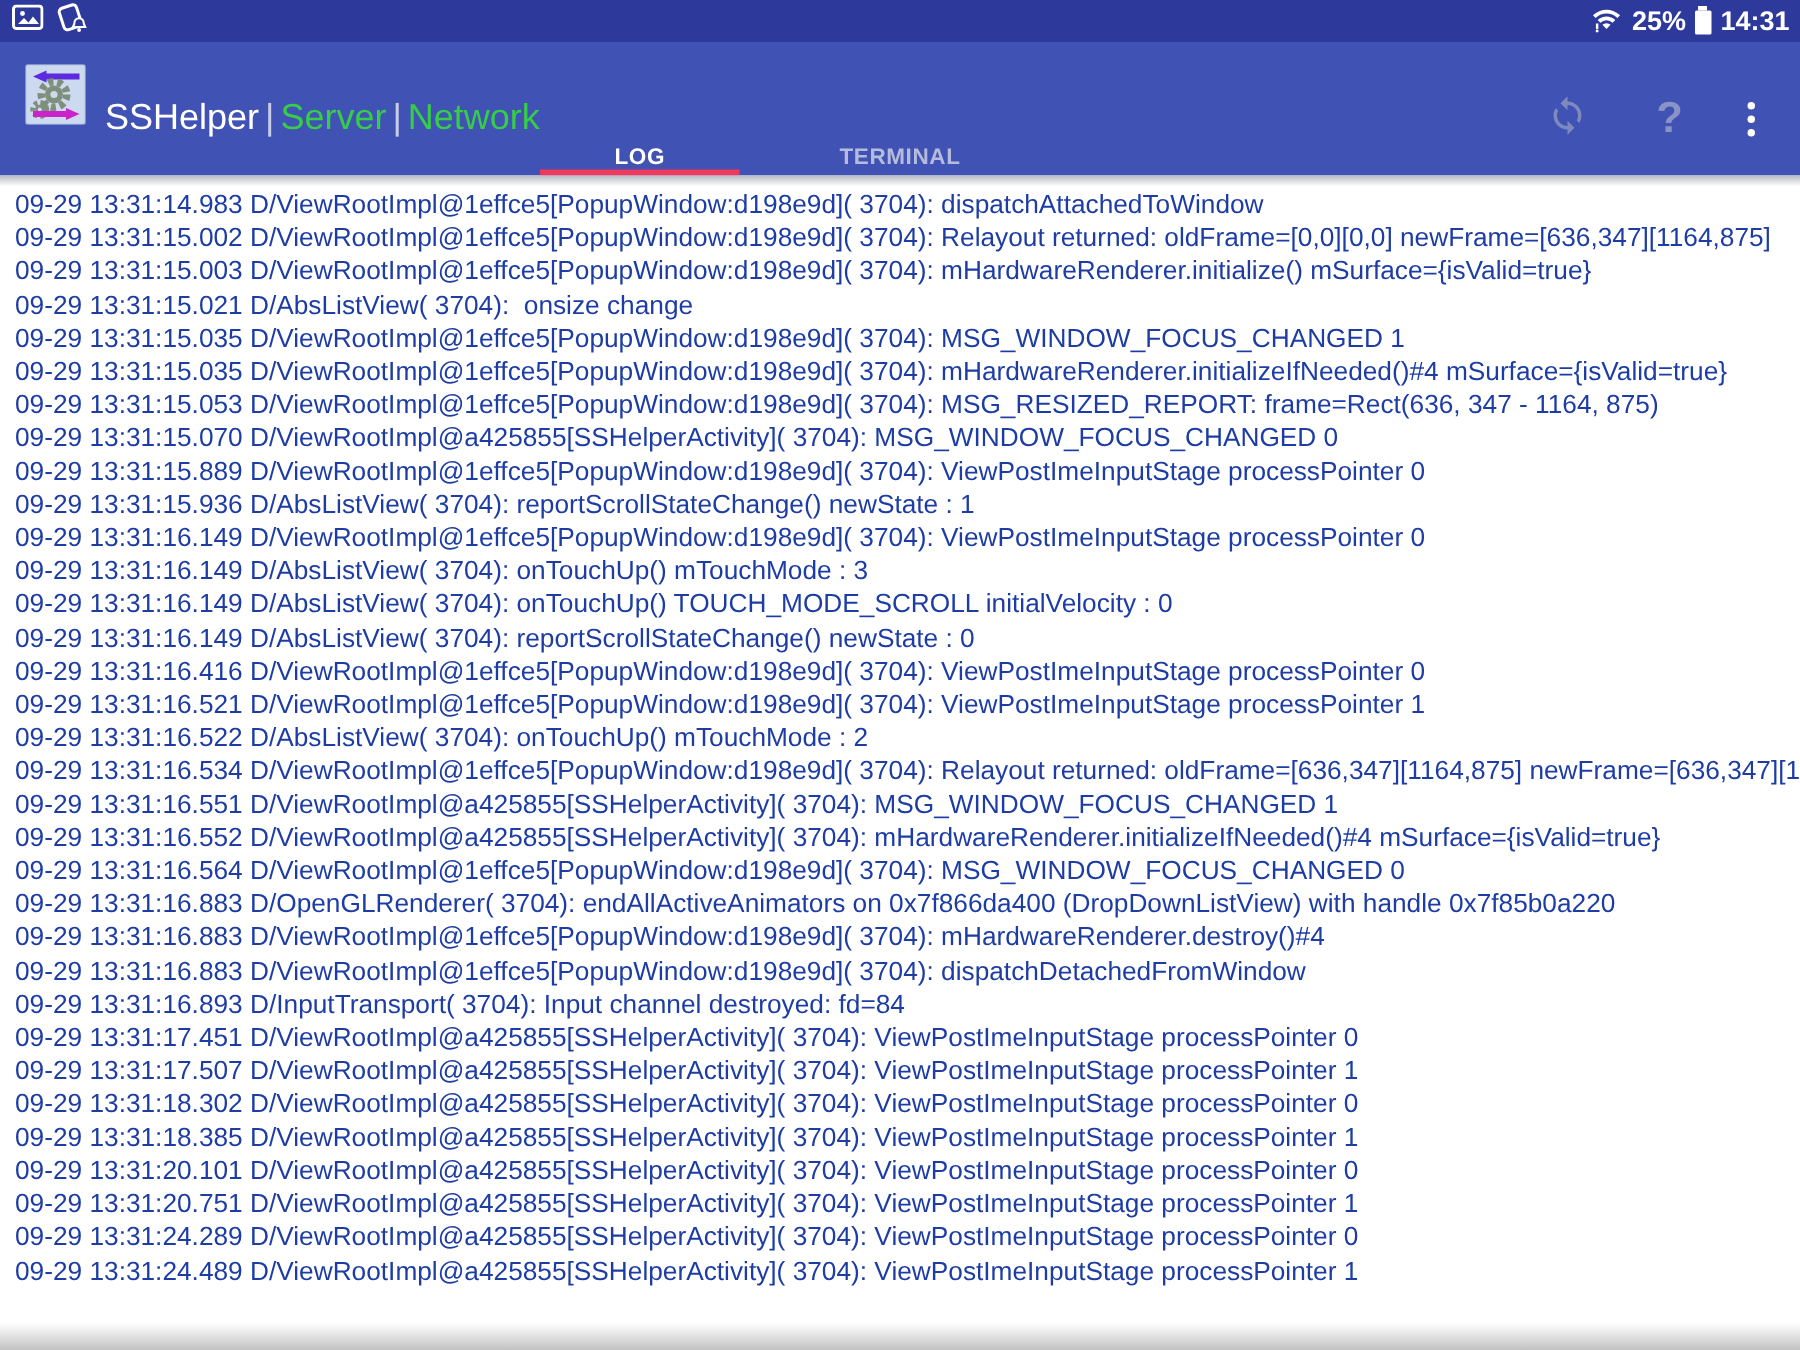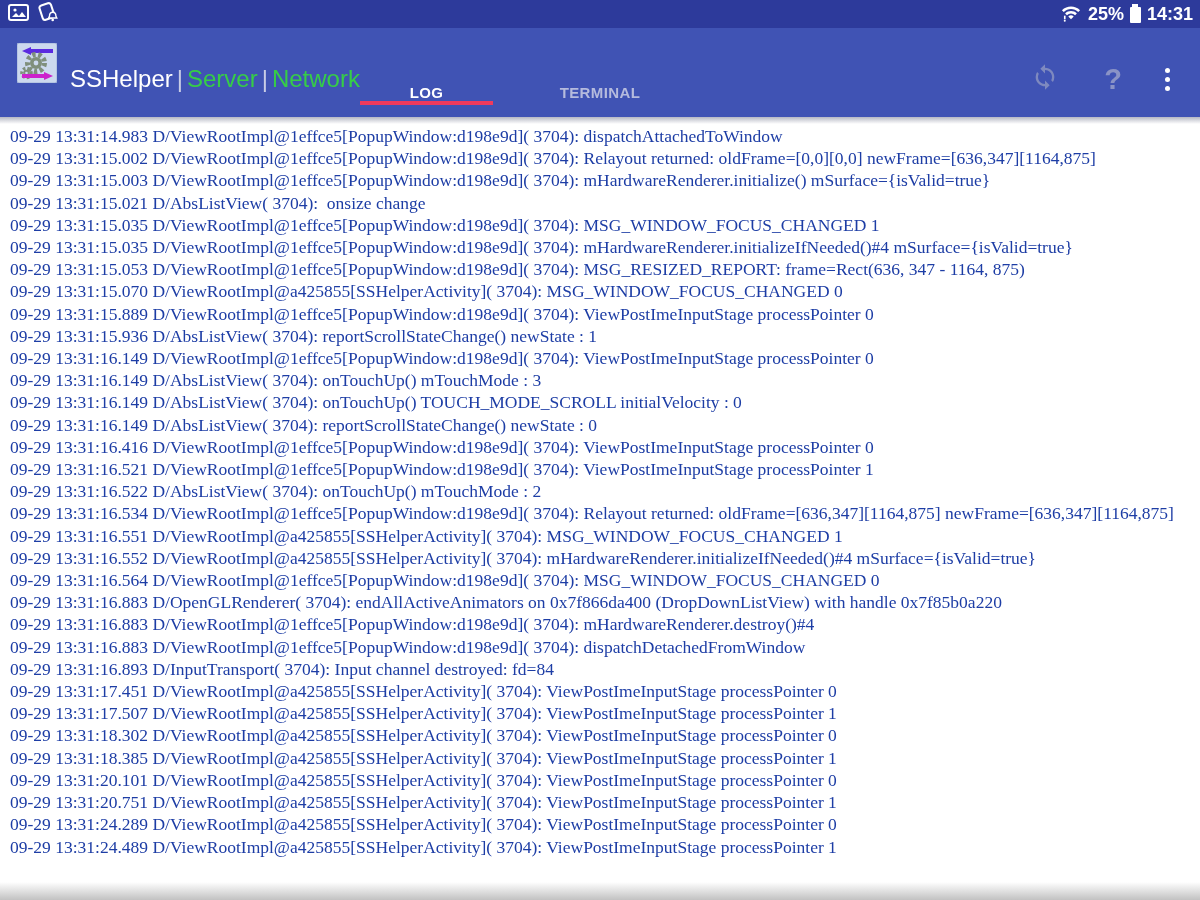--- a/index.html
+++ b/index.html
@@ -21,32 +21,32 @@
   .title .sep{color:#c9cde6;margin:0 4px;}
   .title .green{color:#36cd47;}
   .action{position:absolute;top:36px;width:34px;height:30px;display:flex;align-items:center;
           justify-content:center;cursor:pointer;}
   .act-refresh{left:1028px;}
   .act-help{left:1096px;color:#8a93c6;font-size:29px;font-weight:bold;font-family:"Liberation Sans",sans-serif;}
   .act-menu{left:1150px;flex-direction:column;gap:4px;}
   .act-menu i{width:5px;height:5px;border-radius:50%;background:#fff;display:block;}
 
   
-  .tab-bar{position:absolute;left:360px;bottom:12px;width:480px;height:26px;display:flex;}
+  .tab-bar{position:absolute;left:360px;bottom:0;width:480px;height:26px;display:flex;}
   .tab{position:relative;height:100%;display:flex;align-items:center;justify-content:center;
        font-size:15px;font-weight:bold;letter-spacing:.4px;color:#b5bbdd;cursor:pointer;}
   .tab:nth-child(1){width:133px;}
   .tab:nth-child(2){width:214px;}
   .tab:nth-child(3){width:133px;}
   .tab.active{color:#fff;}
   .tab.active::after{content:"";position:absolute;left:0;right:0;bottom:0;height:4px;background:#ef3a5d;}
 
   
   .log{position:absolute;top:117px;left:0;right:0;bottom:0;background:#fff;overflow:hidden;
-       padding:8px 0 0 10px;font-family:Liberation Serif, serif;
+       padding:8px 0 0 10px;font-family:Liberation Sans, sans-serif;
        font-size:17.5px;line-height:22.2px;color:#1d3da5;white-space:pre;}
   .top-shadow{position:absolute;top:117px;left:0;right:0;height:7px;pointer-events:none;
        background:linear-gradient(to bottom,rgba(45,52,85,.35),rgba(45,52,85,0));}
   .bottom-fade{position:absolute;bottom:0;left:0;right:0;height:18px;pointer-events:none;
        background:linear-gradient(to bottom,rgba(200,200,200,0) 0%,#cbcbcb 85%,#c2c2c2 100%);}
 </style>
 </head>
 <body>
 
 <div class="status-bar">

